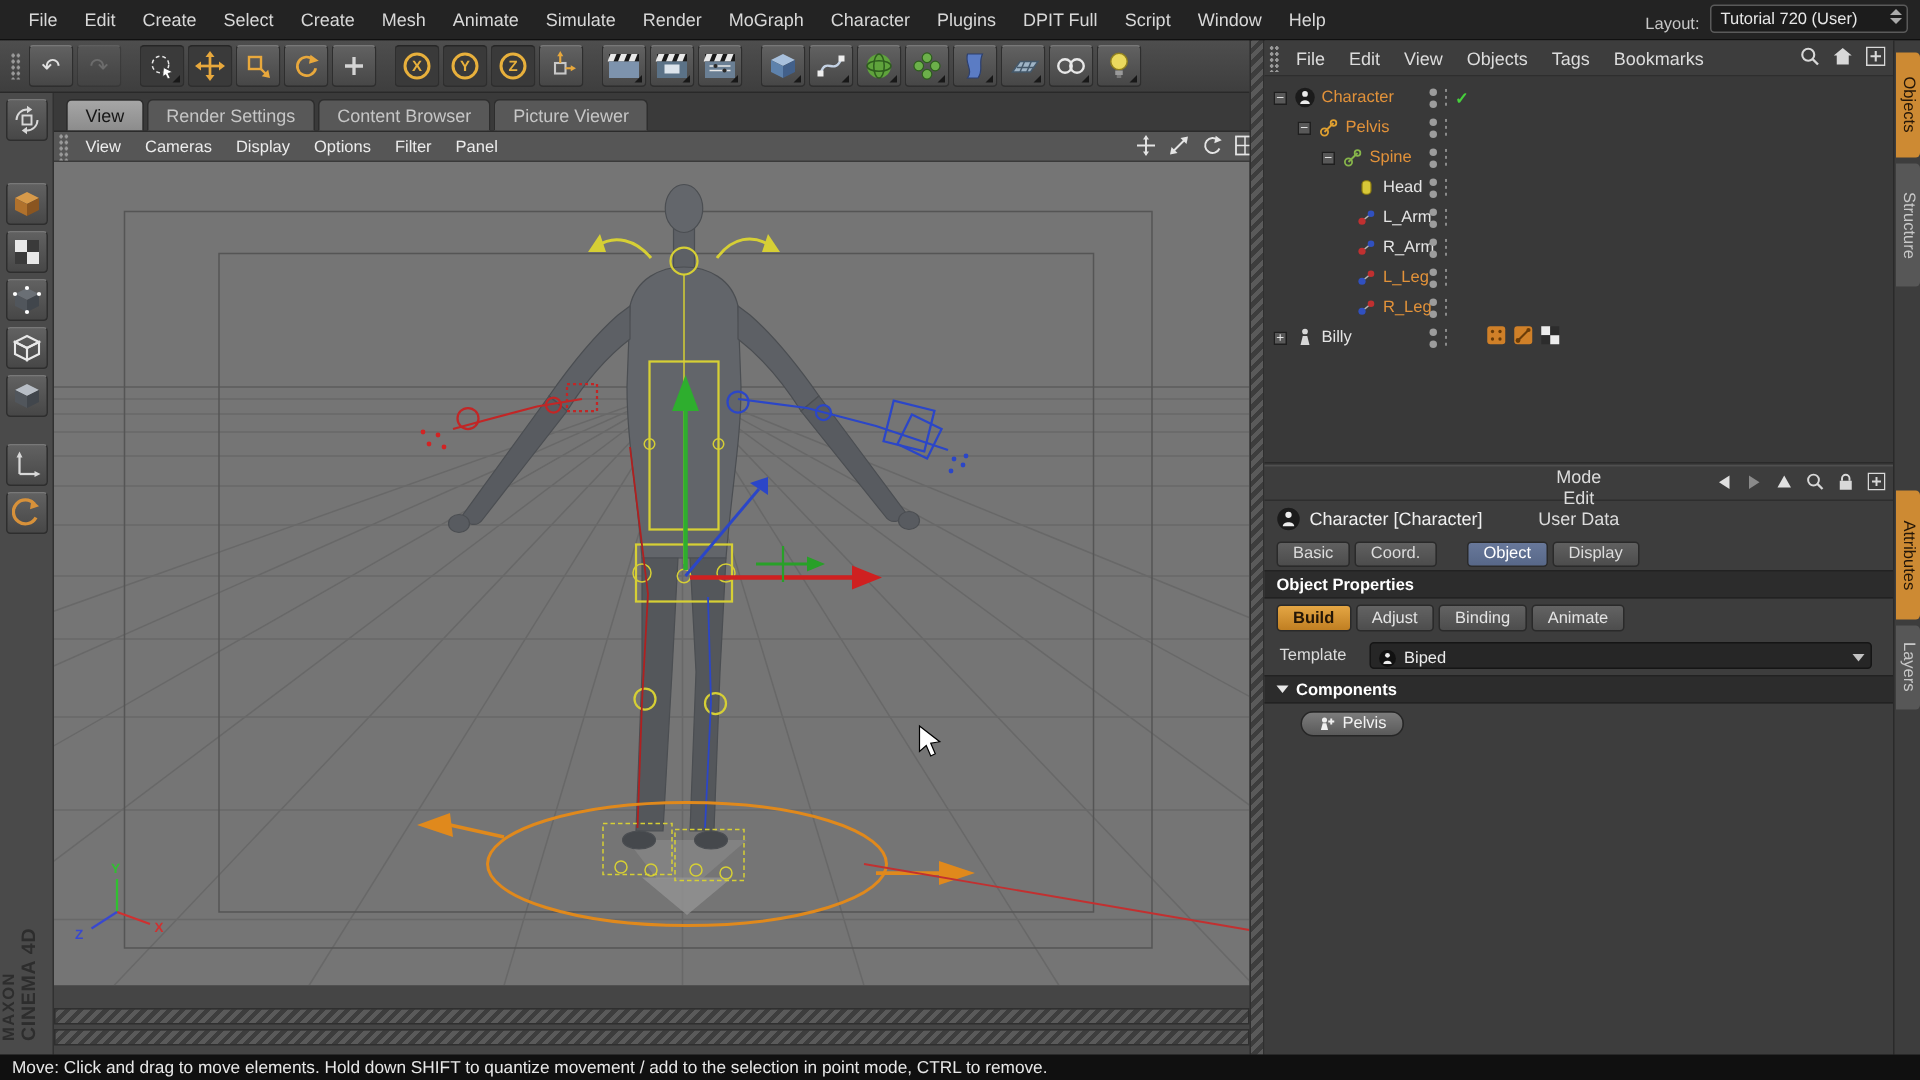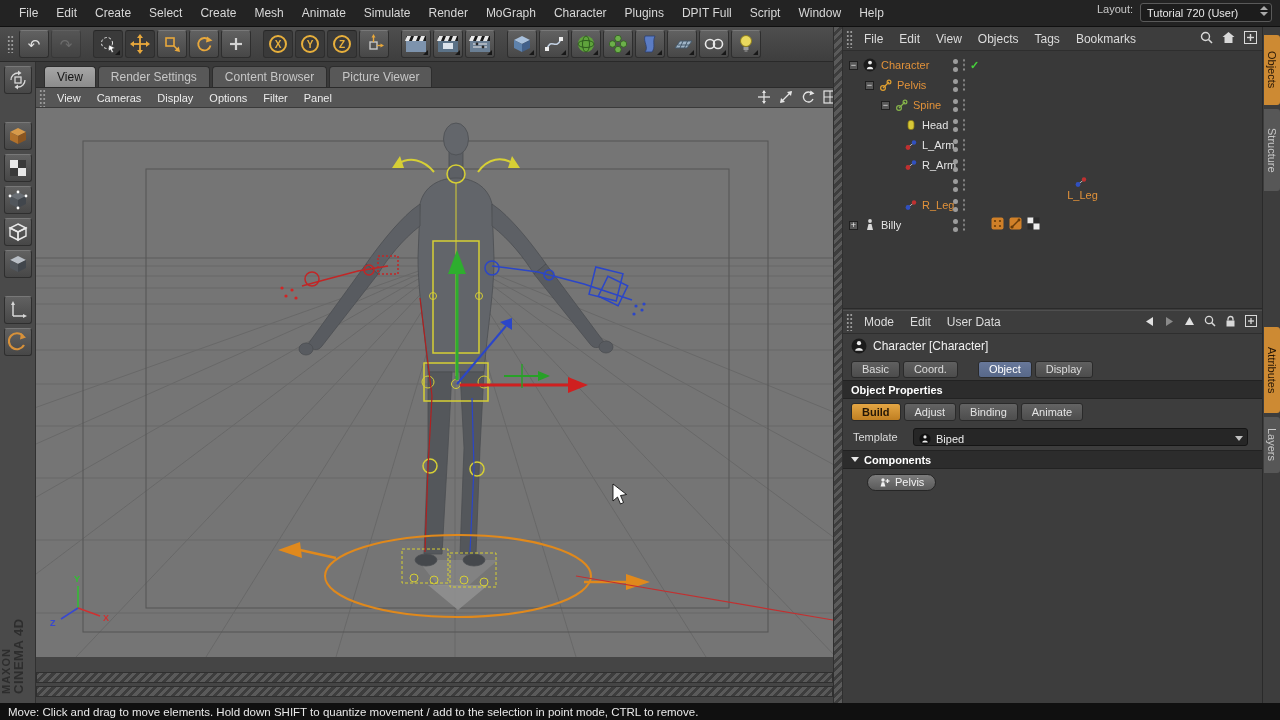--- a/index.html
+++ b/index.html
@@ -4,21 +4,21 @@
 <style>
   * { box-sizing: border-box; margin: 0; padding: 0; }
   html,body { background:#222; }
   .app { position:relative; width:1280px; height:720px; background:#454545;
          font-family:"Liberation Sans", sans-serif; overflow:hidden; user-select:none; }
 
   
   .menubar { position:absolute; left:0; top:0; width:1280px; height:27px; background:#232323;
              border-bottom:1px solid #101010; display:flex; align-items:center; padding-left:10px; }
   .menubar .mi { color:#d8d8d8; font-size:12px; padding:0 9px; cursor:default; }
-  .layout-box { position:absolute; right:8px; top:3px; display:flex; align-items:flex-start; gap:7px; }
+  .layout-box { position:absolute; right:8px; top:3px; display:flex; align-items:flex-end; gap:7px; }
   .layout-label { color:#c8c8c8; font-size:11px; }
   .layout-select { width:132px; height:19px; background:#1c1c1c; border:1px solid #5a5a5a; border-radius:3px;
                    color:#e8e8e8; font-size:11px; display:flex; align-items:center; padding:0 6px; position:relative; }
   .layout-select .steppers { position:absolute; right:3px; top:2px; display:flex; flex-direction:column; gap:2px; }
   .layout-select .steppers i { width:0; height:0; border-left:4px solid transparent; border-right:4px solid transparent; }
   .layout-select .up { border-bottom:4px solid #aaa; }
   .layout-select .dn { border-top:4px solid #aaa; }
 
   
   .toolbar { position:absolute; left:0; top:27px; width:833px; height:35px;
@@ -740,21 +740,21 @@
         <span class="olabel">R_Arm</span>
         <span class="ocols">
             <span class="visdots">
               <i></i>
               <i></i>
             </span>
             <span class="minigrip"></span>
           </span>
       </div>
 
-      <div class="orow" style="padding-left:60px;flex-direction:column;">
+      <div class="orow" style="padding-left:60px;">
         <span class="oicon">
             <svg width="14" height="14">
               <line x1="4" y1="9.5" x2="10" y2="4.5" stroke="#b8b8b8" stroke-width="1"></line>
               <circle cx="4" cy="9.5" r="2.4" fill="#3050c0"></circle>
               <circle cx="10" cy="4.5" r="2.2" fill="#c03030"></circle>
             </svg>
           </span>
         <span class="olabel orange">L_Leg</span>
         <span class="ocols">
             <span class="visdots">
@@ -819,21 +819,21 @@
               <rect x="0.5" y="0.5" width="6" height="6" fill="#ececec"></rect>
               <rect x="6.5" y="0.5" width="6" height="6" fill="#2c2c2c"></rect>
               <rect x="0.5" y="6.5" width="6" height="6" fill="#2c2c2c"></rect>
               <rect x="6.5" y="6.5" width="6" height="6" fill="#ececec"></rect>
             </svg>
         </span>
       </div>
     </div>
 
     <div class="am">
-      <div class="pmenu" style="border-top:1px solid #4f4f4f;">
+      <div class="pmenu" style="border-top:1px solid #4f4f4f;flex-direction:column;">
         <span class="grip"></span>
         <span class="mi">Mode</span>
         <span class="mi">Edit</span>
         <span class="mi">User Data</span>
         <span class="picons">
           <svg width="11" height="11">
               <polygon points="9,1 9,10 2,5.5" fill="#e0e0e0"></polygon>
             </svg>
           <svg width="11" height="11">
               <polygon points="2,1 2,10 9,5.5" fill="#8a8a8a"></polygon>

